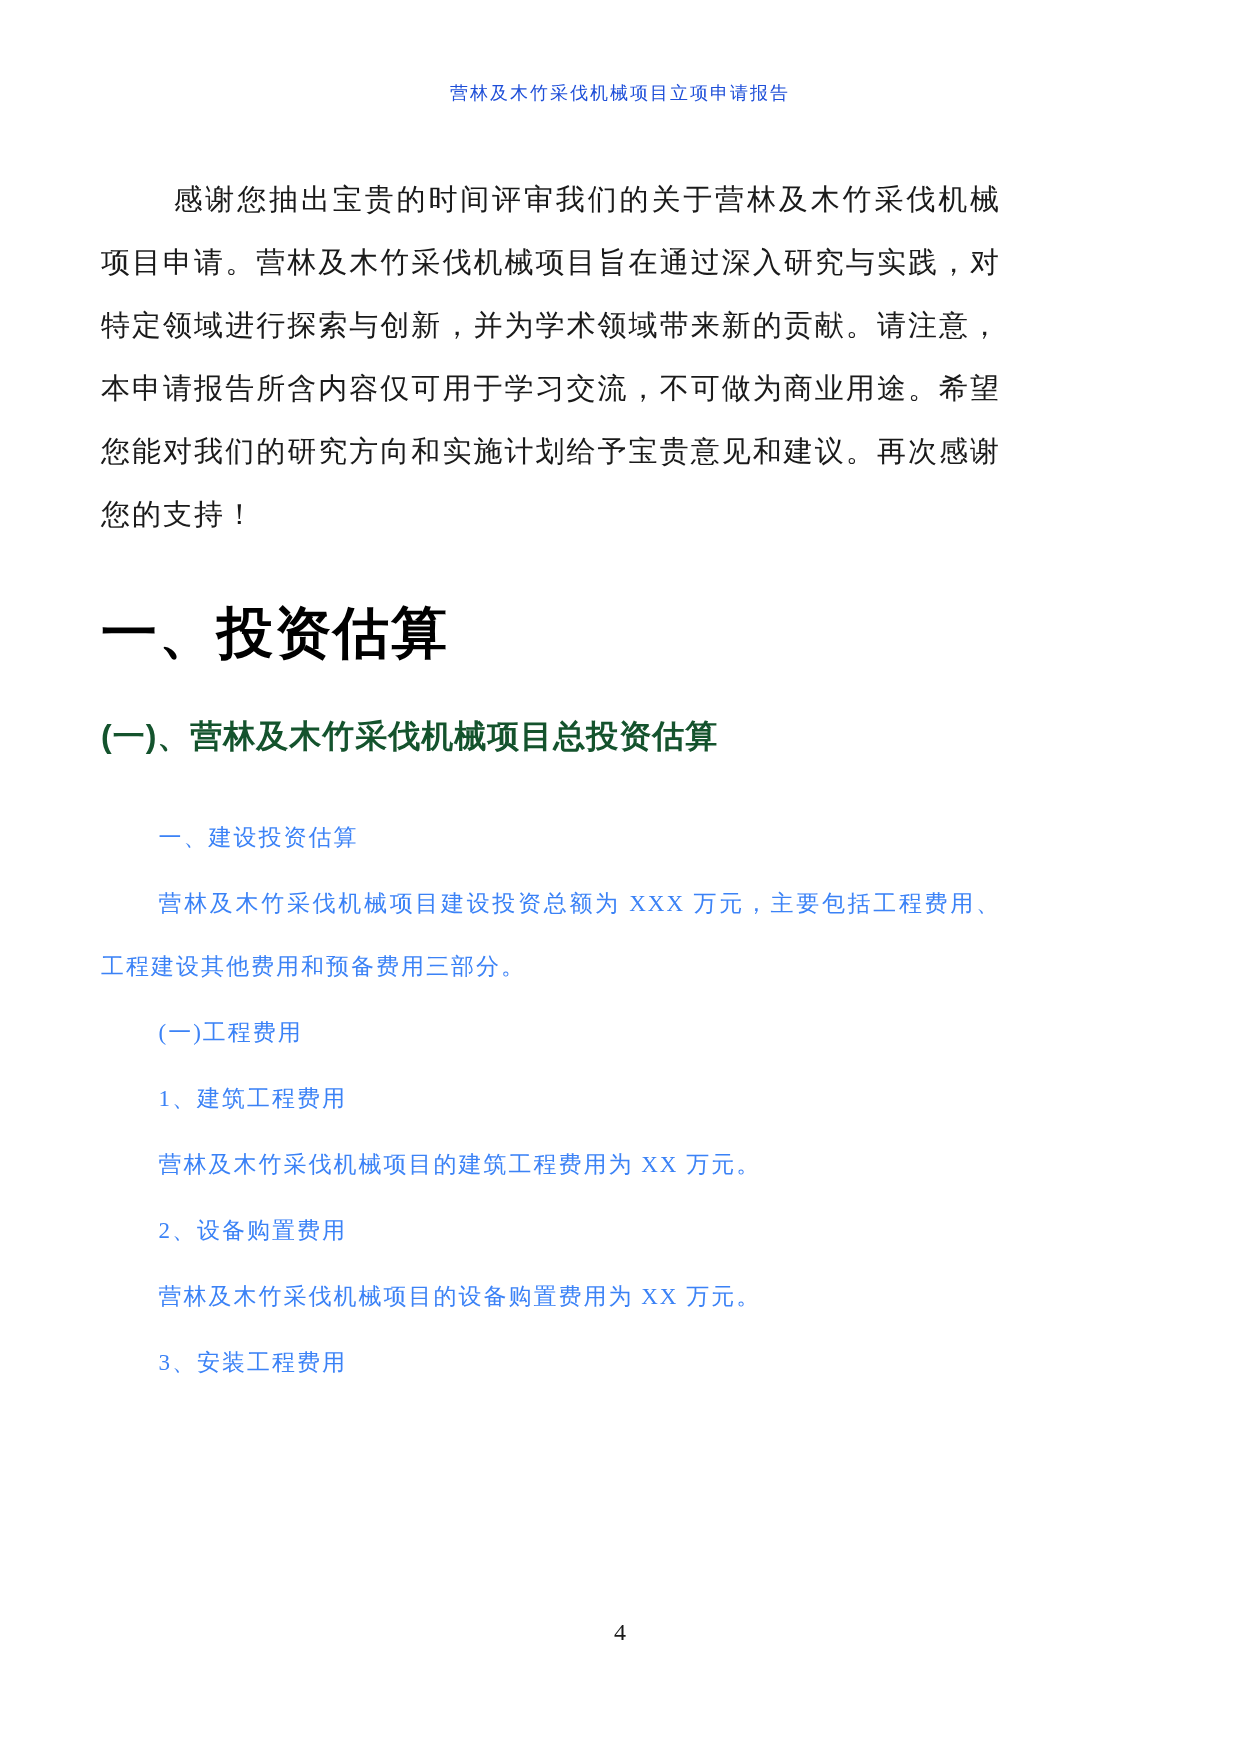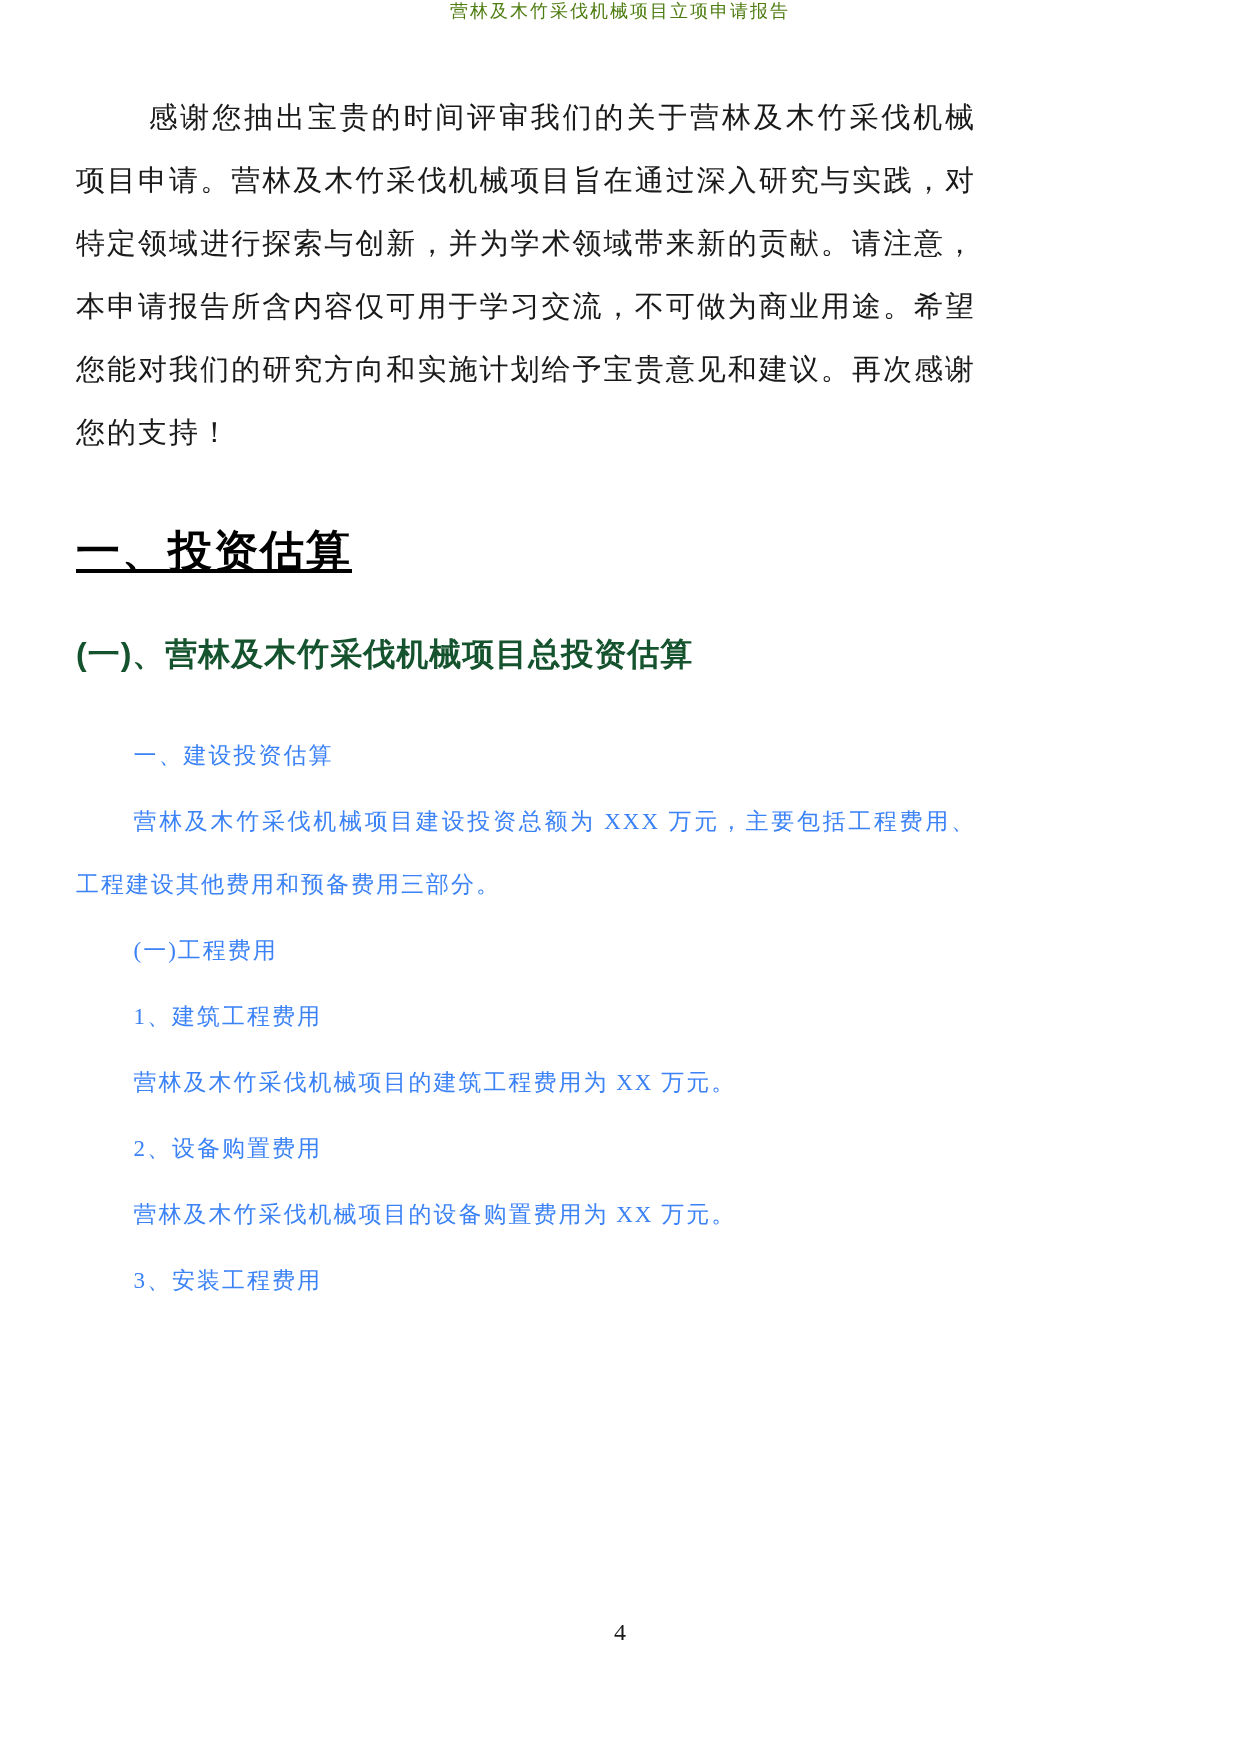--- a/index.html
+++ b/index.html
@@ -11,59 +11,59 @@
     position: relative;
     width: 1240px;
     height: 1753px;
     margin: 0 auto;
     background: #ffffff;
     overflow: hidden;
     font-family: "Liberation Serif", serif;
     color: #1a1a1a;
   }
   .running-header {
+    padding-top: 82px;
     text-align: center;
     font-size: 18px;
     line-height: 22px;
     letter-spacing: 2px;
-    color: #4d7c0f;
+    color: #1d4ed8;
     font-family: "Liberation Serif", serif;
   }
   .doc-title {
     margin: 36px 0 0 0;
     text-align: center;
     font-size: 46px;
     line-height: 56px;
     font-weight: bold;
     color: #000000;
     font-family: "Liberation Sans", sans-serif;
     letter-spacing: 4px;
   }
   .content {
-    margin: 0 76px;
+    margin: 0 101px;
     width: 900px;
   }
   .preface {
     margin: 64px 0 0 0;
     font-size: 29px;
     line-height: 63px;
     letter-spacing: 2px;
     text-align: justify;
     text-indent: 2.5em;
     color: #1a1a1a;
   }
   .h1-heading {
     margin: 62px 0 0 0;
-    font-size: 44px;
+    font-size: 56px;
     line-height: 50px;
     font-weight: bold;
     color: #000000;
     font-family: "Liberation Sans", sans-serif;
     letter-spacing: 2px;
-    text-decoration: underline;
   }
   .h2-heading {
     margin: 58px 0 0 0;
     font-size: 32px;
     line-height: 40px;
     font-weight: 600;
     color: #14532d;
     font-family: "Liberation Sans", sans-serif;
     letter-spacing: 1px;
   }

